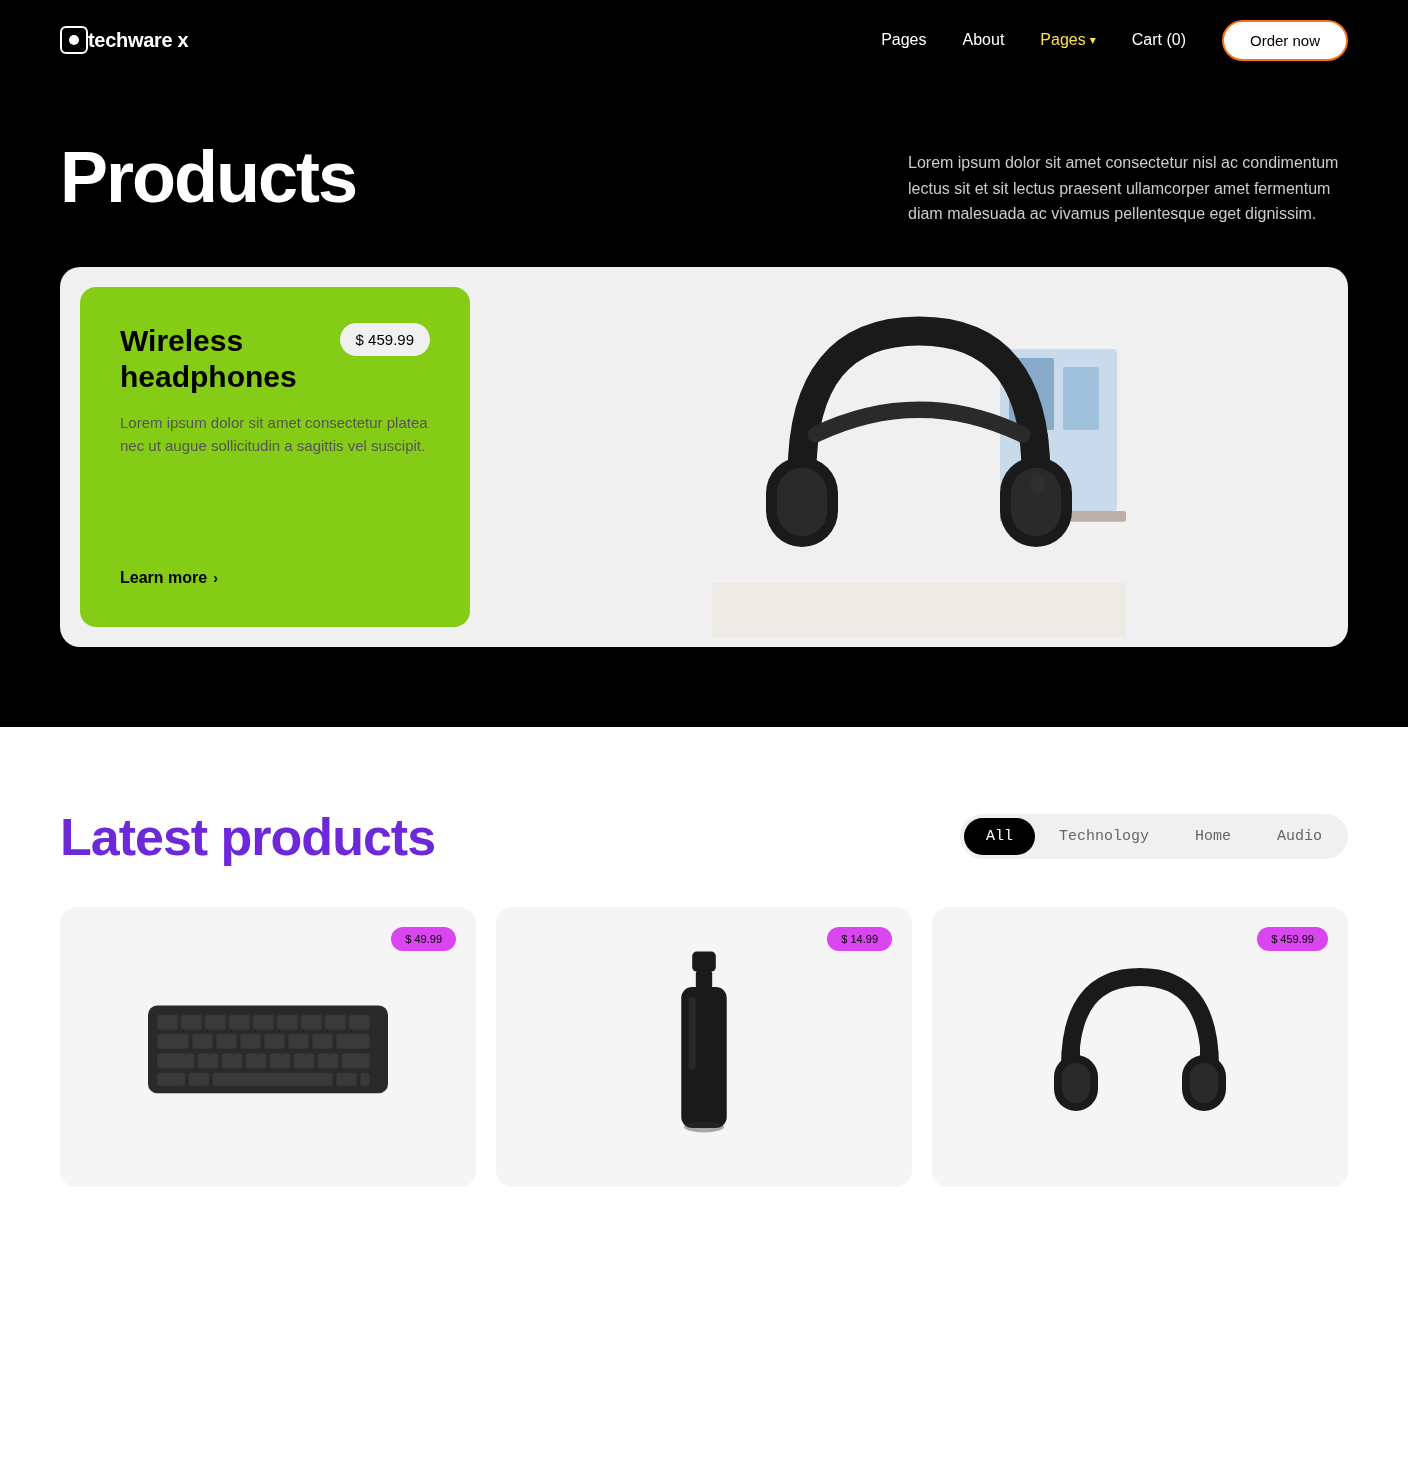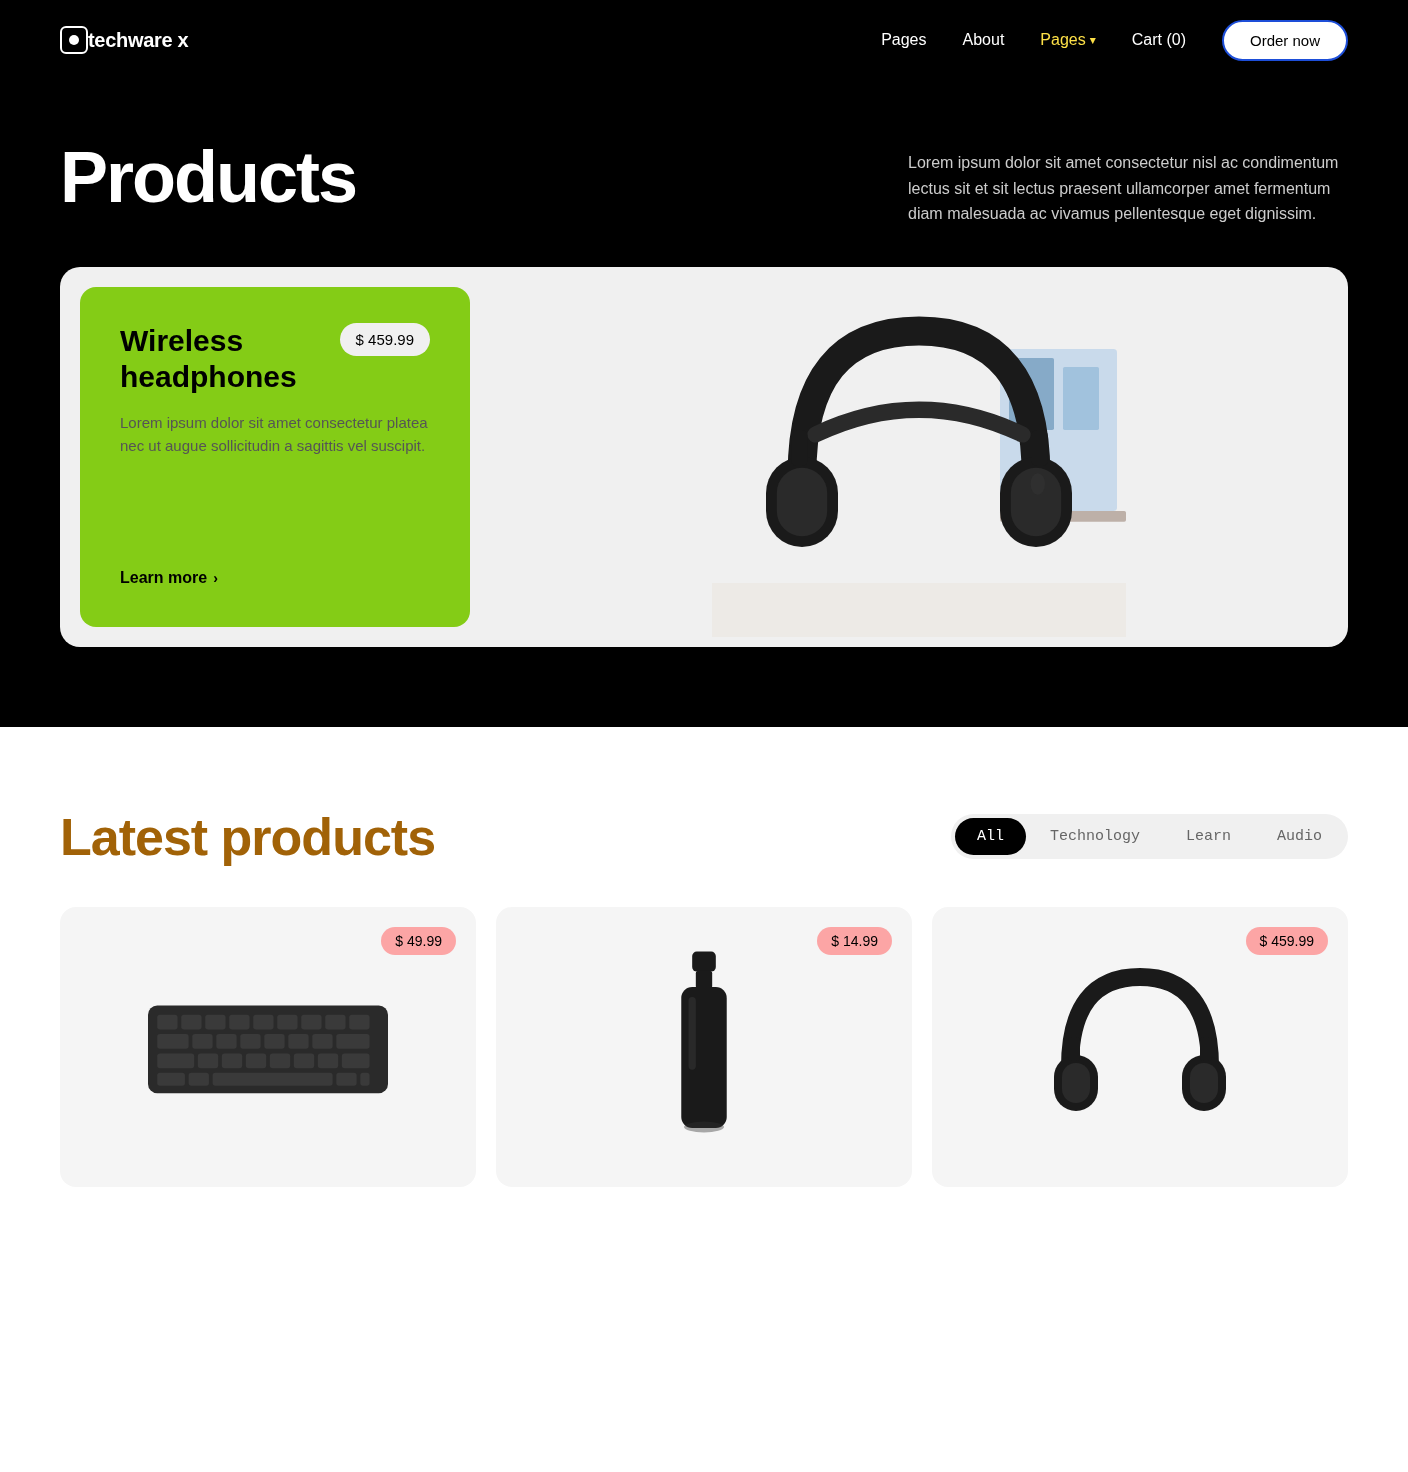--- a/index.html
+++ b/index.html
@@ -60,21 +60,21 @@
       font-size: 12px;
     }
     .cart-link {
       color: #fff;
       font-size: 16px;
       text-decoration: none;
     }
     .order-btn {
       background: #fff;
       color: #000;
-      border: 2px solid #1d4ed8;
+      border: 2px solid #f97316;
       border-radius: 50px;
       padding: 10px 26px;
       font-size: 15px;
       font-weight: 500;
       cursor: pointer;
     }
 
     
     .hero-section {
       background: #000;
@@ -185,21 +185,21 @@
     }
     .latest-header {
       display: flex;
       align-items: center;
       justify-content: space-between;
       margin-bottom: 40px;
     }
     .latest-title {
       font-size: 52px;
       font-weight: 700;
-      color: #a16207;
+      color: #6d28d9;
       letter-spacing: -1px;
     }
     .filter-tabs {
       display: flex;
       background: #f0f0f0;
       border-radius: 50px;
       padding: 4px;
       gap: 2px;
     }
     .filter-tab {
@@ -232,24 +232,24 @@
       height: 280px;
       display: flex;
       flex-direction: column;
       align-items: center;
       justify-content: flex-end;
     }
     .product-price-tag {
       position: absolute;
       top: 20px;
       right: 20px;
-      background: #fca5a5;
+      background: #d946ef;
       border-radius: 50px;
       padding: 6px 14px;
-      font-size: 14px;
+      font-size: 11px;
       font-weight: 500;
       color: #000;
       z-index: 2;
     }
     .product-visual {
       width: 100%;
       height: 100%;
       display: flex;
       align-items: center;
       justify-content: center;
@@ -344,21 +344,21 @@
     </div>
   </div>
 </section>
 
 <section class="latest-section">
   <div class="latest-header">
     <h2 class="latest-title">Latest products</h2>
     <div class="filter-tabs">
       <button class="filter-tab active">All</button>
       <button class="filter-tab">Technology</button>
-      <button class="filter-tab">Learn</button>
+      <button class="filter-tab">Home</button>
       <button class="filter-tab">Audio</button>
     </div>
   </div>
 
   <div class="product-grid">
 
     <div class="product-card">
       <span class="product-price-tag">$ 49.99</span>
       <div class="product-visual">
         <svg viewBox="0 0 280 130" class="keyboard-visual" xmlns="http://www.w3.org/2000/svg">

